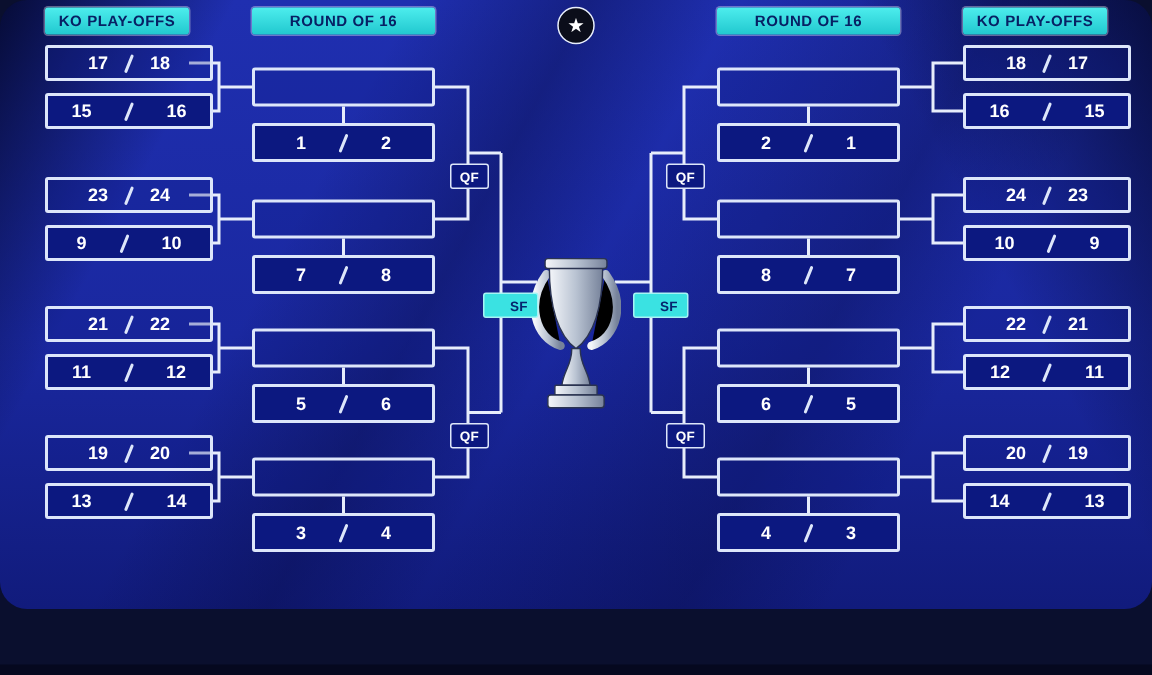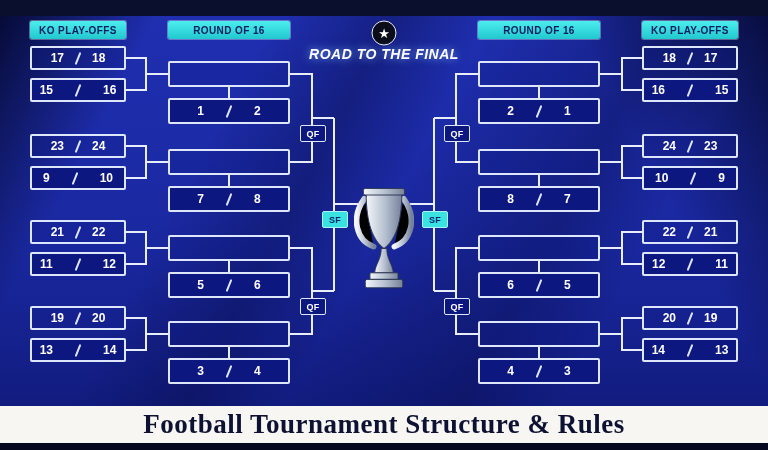--- a/index.html
+++ b/index.html
@@ -1,43 +1,44 @@
 <!DOCTYPE html>
 <html><head>
 <meta charset="utf-8">
 <style>
   html,body { margin:0; padding:0; background:#05081f; }
   .stage { position:relative; width:768px; height:450px; overflow:hidden;
            font-family:"Liberation Sans",sans-serif; background:#0a0f2e; }
 
-  .bracket { position:absolute; left:0; top:16px; width:768px; height:406px;
+  .bracket { position:absolute; left:0; top:0; width:768px; height:406px;
     background:
       linear-gradient(118deg, rgba(4,8,44,.92) 0%, rgba(4,8,44,0) 16%),
       linear-gradient(242deg, rgba(4,8,44,.85) 0%, rgba(4,8,44,0) 20%),
       linear-gradient(118deg, transparent 28%, rgba(9,14,76,.45) 40%, transparent 50%, rgba(9,14,76,.4) 68%, transparent 78%),
       linear-gradient(180deg, #1f2fb0 0%, #1a28a0 55%, #111b7c 100%);
+    border-radius: 18px;
   }
 
   svg.connectors { position:absolute; left:0; top:0; }
 
   .badge { position:absolute; height:18px; display:flex; align-items:center; justify-content:center;
            background:linear-gradient(180deg,#4deded,#21c8cf); color:#072064; font-weight:bold;
            font-size:10px; letter-spacing:.4px; border-radius:2px; box-shadow:0 0 0 1px rgba(255,255,255,.35); }
 
-  .box { position:absolute; width:96px; height:24px; border:2px solid #dde6fa; border-radius:2px;
+  .box { position:absolute; width:112px; height:24px; border:2px solid #dde6fa; border-radius:2px;
          display:flex; align-items:center; justify-content:center; gap:13px; color:#ffffff;
          font-weight:bold; font-size:12px; box-sizing:border-box; background:rgba(18,30,140,.30); }
   .box.dark { background:#0c1880;gap:24px; }
   .box.r16 { width:122px; height:26px; }
   .sl { width:2px; height:13px; background:#dde6fa; transform:rotate(22deg); border-radius:1px; }
 
   .tag { position:absolute; width:24px; height:15px; display:flex; align-items:center; justify-content:center;
          font-size:9px; font-weight:bold; border-radius:2px; letter-spacing:.3px;margin-top:15px; }
   .tag.qf { background:#0c1880; border:1px solid #dde6fa; color:#ffffff; }
-  .tag.sf { background:#3ae2e2; border:1px solid #a6f4f4; color:#06256e; }
+  .tag.sf { background:#3ae2e2; border:1px solid #a6f4f4; color:#06256e;padding-left:11px; }
 
   .title { position:absolute; left:284px; top:30px; width:200px; text-align:center; color:#ffffff;
            font-style:italic; font-weight:bold; font-size:14px; letter-spacing:.5px;
            text-shadow:0 0 8px rgba(130,180,255,.9); }
 
   .ball { position:absolute; left:371px; top:4px; }
   .trophy { position:absolute; left:354px; top:168px; }
 
   .banner { position:absolute; left:0; top:406px; width:768px; height:37px; background:#f7f6f3;
             display:flex; align-items:center; justify-content:center; }
@@ -72,21 +73,20 @@
 
     <div class="badge" style="left:30px;top:5px;width:96px">KO PLAY-OFFS</div>
     <div class="badge" style="left:168px;top:5px;width:122px">ROUND OF 16</div>
     <div class="badge" style="left:478px;top:5px;width:122px">ROUND OF 16</div>
     <div class="badge" style="left:642px;top:5px;width:96px">KO PLAY-OFFS</div>
 
     <svg class="ball" width="26" height="26" viewBox="0 0 26 26">
       <circle cx="13" cy="13" r="12" fill="#0b0d1a" stroke="#e8eefc" stroke-width="1"></circle>
       <text x="13" y="17.5" text-anchor="middle" font-size="13" fill="#ffffff">★</text>
     </svg>
-    <div class="title">ROAD TO THE FINAL</div>
     <svg class="trophy" width="60" height="112" viewBox="0 0 64 118">
       <defs>
         <linearGradient id="silver" x1="0" y1="0" x2="1" y2="0">
           <stop offset="0" stop-color="#f4f6fa"></stop>
           <stop offset="0.5" stop-color="#b9c3d2"></stop>
           <stop offset="1" stop-color="#76829a"></stop>
         </linearGradient>
       </defs>
       <path d="M11 15 C -4 36 3 60 21 66" stroke="url(#silver)" stroke-width="6" stroke-linecap="round"></path>
       <path d="M53 15 C 68 36 61 60 43 66" stroke="url(#silver)" stroke-width="6" stroke-linecap="round"></path>
@@ -230,17 +230,14 @@
         <i class="sl"></i>
         <span>19</span>
       </div>
     <div class="box dark" style="left:642px;top:322px">
         <span>14</span>
         <i class="sl"></i>
         <span>13</span>
       </div>
   </div>
 
-  <div class="banner">
-    <h1>Football Tournament Structure &amp; Rules</h1>
-  </div>
   <div class="strip"></div>
 </div>
 
 </body></html>

